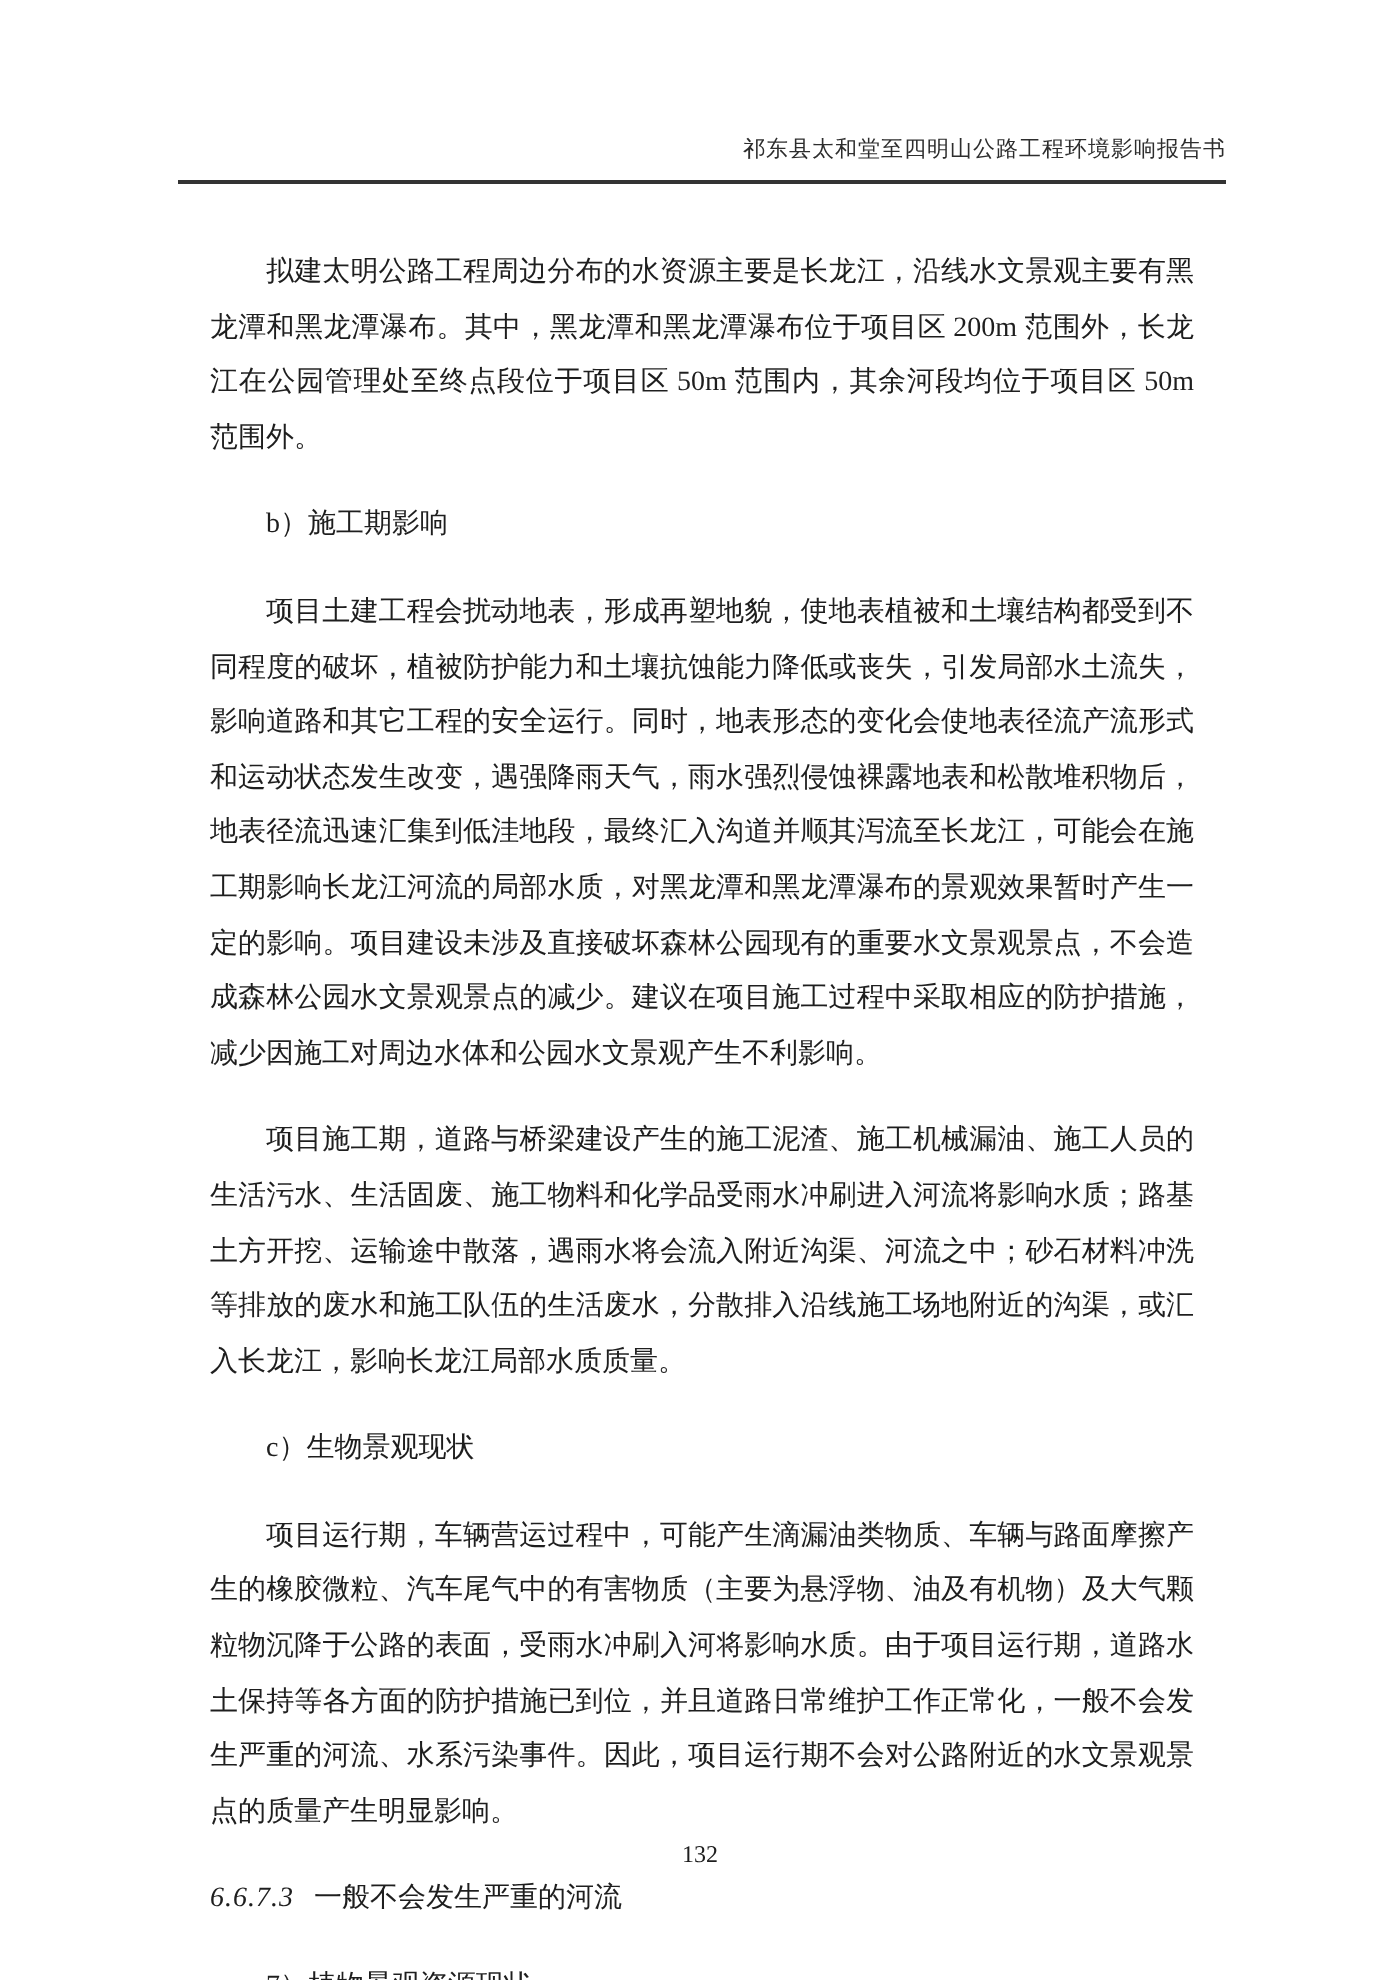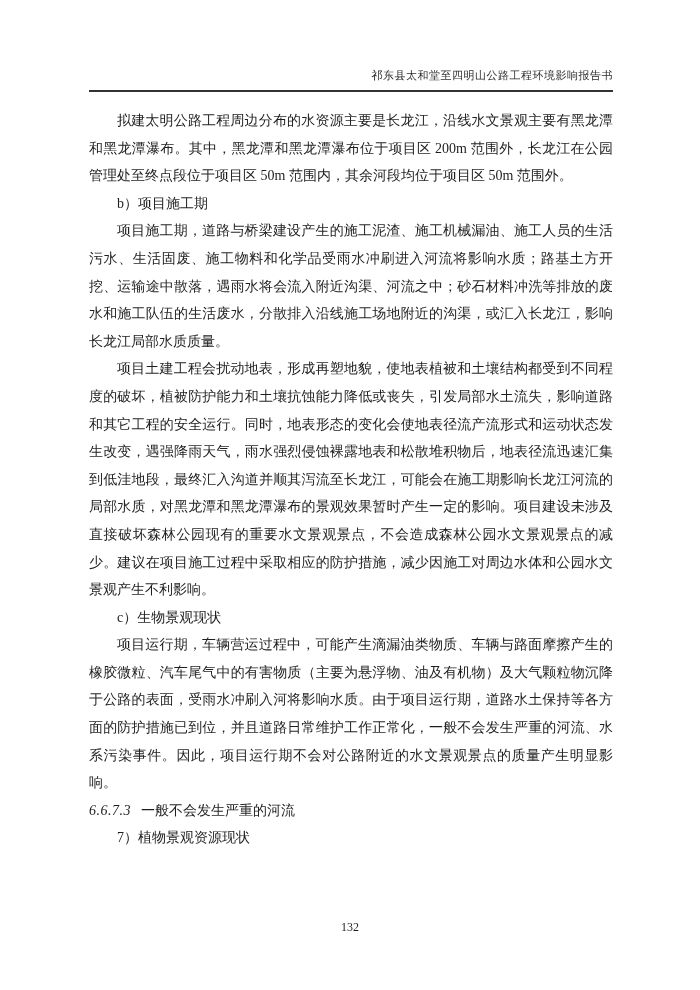--- a/index.html
+++ b/index.html
@@ -32,21 +32,21 @@
     margin-top: 7px;
   }
   .doc-body {
     padding: 15px 87px 0 89px;
     font-size: 14px;
     line-height: 27.6px;
     text-align: justify;
     text-justify: inter-character;
   }
   .doc-body p {
-    margin: 0;
+    margin: 16px;
     padding: 0;
   }
   .para {
     text-indent: 2em;
   }
   .item-heading {
     text-indent: 2em;
   }
   .section-heading {
     text-indent: 0;
@@ -78,25 +78,25 @@
 
   <div class="page-header">
     <div class="header-title">祁东县太和堂至四明山公路工程环境影响报告书</div>
     <div class="header-rule"></div>
   </div>
 
   <div class="doc-body">
 
     <p class="para">拟建太明公路工程周边分布的水资源主要是长龙江，沿线水文景观主要有黑龙潭和黑龙潭瀑布。其中，黑龙潭和黑龙潭瀑布位于项目区 200m 范围外，长龙江在公园管理处至终点段位于项目区 50m 范围内，其余河段均位于项目区 50m 范围外。</p>
 
-    <p class="item-heading">b）项目施工期</p>
+    <p class="item-heading">b）施工期影响</p>
+
+    <p class="para">项目土建工程会扰动地表，形成再塑地貌，使地表植被和土壤结构都受到不同程度的破坏，植被防护能力和土壤抗蚀能力降低或丧失，引发局部水土流失，影响道路和其它工程的安全运行。同时，地表形态的变化会使地表径流产流形式和运动状态发生改变，遇强降雨天气，雨水强烈侵蚀裸露地表和松散堆积物后，地表径流迅速汇集到低洼地段，最终汇入沟道并顺其泻流至长龙江，可能会在施工期影响长龙江河流的局部水质，对黑龙潭和黑龙潭瀑布的景观效果暂时产生一定的影响。项目建设未涉及直接破坏森林公园现有的重要水文景观景点，不会造成森林公园水文景观景点的减少。建议在项目施工过程中采取相应的防护措施，减少因施工对周边水体和公园水文景观产生不利影响。</p>
 
     <p class="para">项目施工期，道路与桥梁建设产生的施工泥渣、施工机械漏油、施工人员的生活污水、生活固废、施工物料和化学品受雨水冲刷进入河流将影响水质；路基土方开挖、运输途中散落，遇雨水将会流入附近沟渠、河流之中；砂石材料冲洗等排放的废水和施工队伍的生活废水，分散排入沿线施工场地附近的沟渠，或汇入长龙江，影响长龙江局部水质质量。</p>
-
-    <p class="para">项目土建工程会扰动地表，形成再塑地貌，使地表植被和土壤结构都受到不同程度的破坏，植被防护能力和土壤抗蚀能力降低或丧失，引发局部水土流失，影响道路和其它工程的安全运行。同时，地表形态的变化会使地表径流产流形式和运动状态发生改变，遇强降雨天气，雨水强烈侵蚀裸露地表和松散堆积物后，地表径流迅速汇集到低洼地段，最终汇入沟道并顺其泻流至长龙江，可能会在施工期影响长龙江河流的局部水质，对黑龙潭和黑龙潭瀑布的景观效果暂时产生一定的影响。项目建设未涉及直接破坏森林公园现有的重要水文景观景点，不会造成森林公园水文景观景点的减少。建议在项目施工过程中采取相应的防护措施，减少因施工对周边水体和公园水文景观产生不利影响。</p>
 
     <p class="item-heading">c）生物景观现状</p>
 
     <p class="para">项目运行期，车辆营运过程中，可能产生滴漏油类物质、车辆与路面摩擦产生的橡胶微粒、汽车尾气中的有害物质（主要为悬浮物、油及有机物）及大气颗粒物沉降于公路的表面，受雨水冲刷入河将影响水质。由于项目运行期，道路水土保持等各方面的防护措施已到位，并且道路日常维护工作正常化，一般不会发生严重的河流、水系污染事件。因此，项目运行期不会对公路附近的水文景观景点的质量产生明显影响。</p>
 
     <p class="section-heading"><span class="section-number">6.6.7.3</span><span>一般不会发生严重的河流</span></p>
 
 
     <p class="item-heading">7）植物景观资源现状</p>
 

